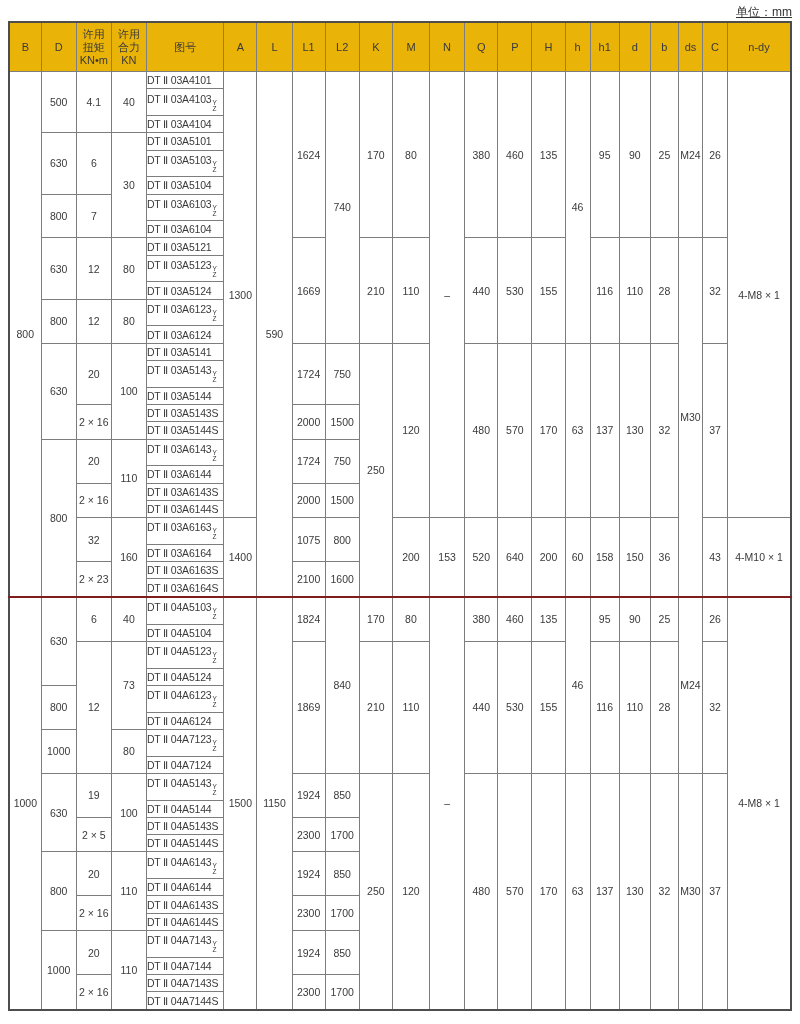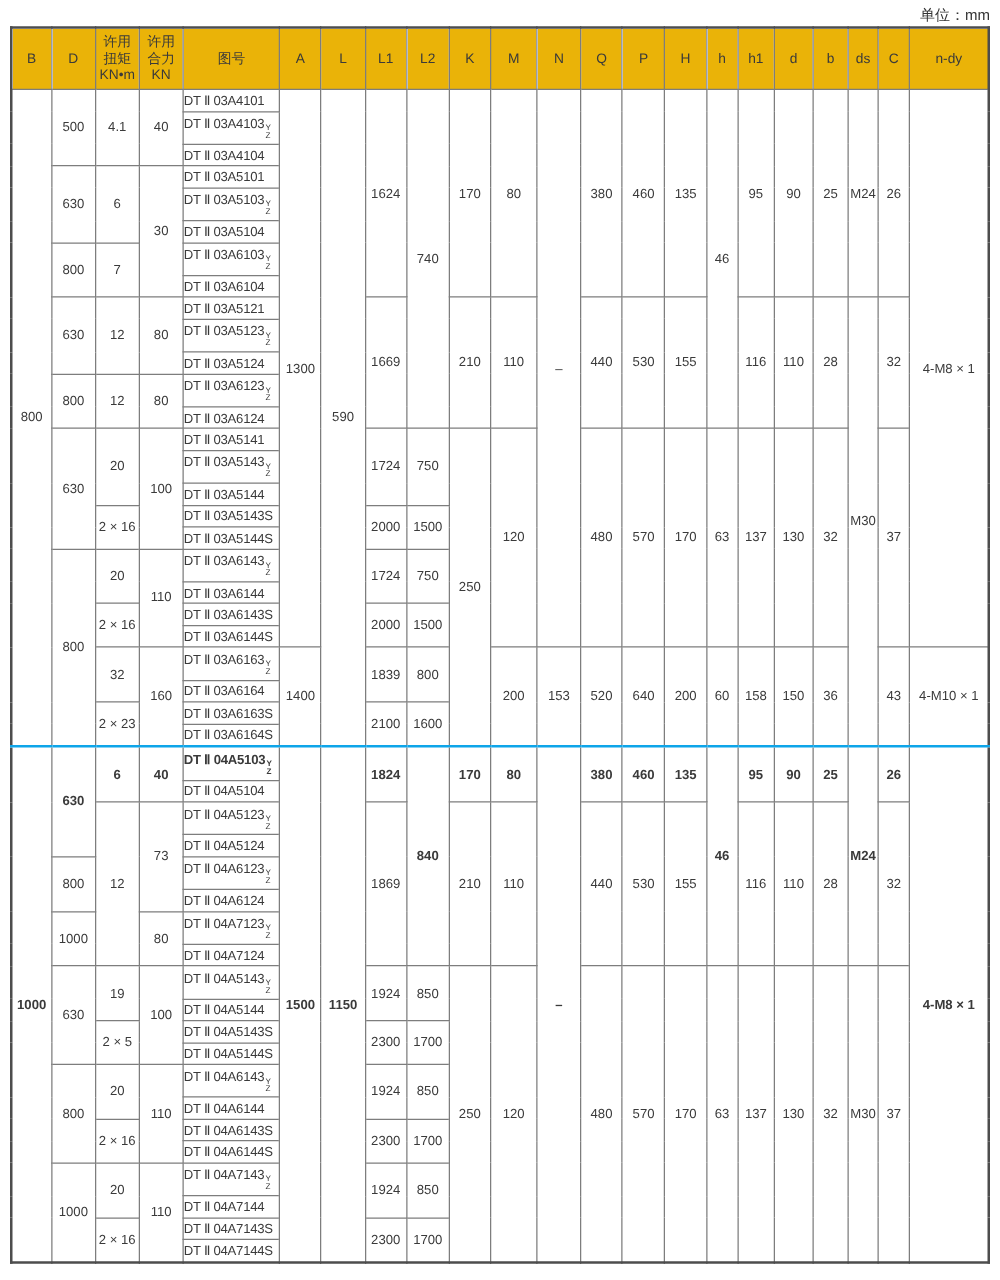--- a/index.html
+++ b/index.html
@@ -1,17 +1,17 @@
 <!DOCTYPE html>
 <html><head>
 <meta charset="utf-8">
 <style>
   html,body{margin:0;padding:0;background:#fff;width:800px;font-family:"Liberation Sans",sans-serif;color:#333;}
   .page{width:800px;height:1024px;box-sizing:border-box;padding:4px 8px 0 8px;}
-  .unit{font-size:12px;color:#333;text-align:right;height:16px;line-height:16px;margin:0 0 1px 0;}
+  .unit{font-size:12px;color:#333;text-align:right;height:16px;line-height:16px;margin:0 0 1px 0;text-decoration:underline;}
   table.spec{border-collapse:collapse;table-layout:fixed;width:784px;height:990px;border:2px solid #4d4d4d;}
   table.spec th, table.spec td{
     border:1px solid #7d7d7d;
     font-size:10.5px;
     color:#3a3a3a;
     text-align:center;
     vertical-align:middle;
     padding:0 1px;
     overflow:hidden;
     font-weight:normal;
@@ -24,21 +24,21 @@
     white-space:pre-line;
   }
   table.spec td.fig{
     text-align:left;
     padding-left:0;
     letter-spacing:-0.2px;
     white-space:nowrap;
   }
   .yz{display:inline-flex;flex-direction:column;font-size:6.5px;line-height:6px;vertical-align:-2px;margin-left:1px;}
   .yz i{font-style:normal;}
-  tr.sep td{border-top:2px solid #0ea5e9;font-weight:bold;}
+  tr.sep td{border-top:2px solid #7f1d1d;}
 </style>
 </head>
 <body>
 
 <div class="page">
   <div class="unit">单位：mm</div>
   <table class="spec">
     <colgroup>
         <col style="width: 32px;">
         <col style="width: 35px;">
@@ -251,21 +251,21 @@
           <td class="fig">DT Ⅱ 03A6144S</td>
         </tr>
         <tr>
           <td rowspan="2">32</td>
           <td rowspan="4">160</td>
           <td class="fig">DT Ⅱ 03A6163<span class="yz">
               <i>Y</i>
               <i>Z</i>
             </span></td>
           <td rowspan="4">1400</td>
-          <td rowspan="2">1839</td>
+          <td rowspan="2">1075</td>
           <td rowspan="2">800</td>
           <td rowspan="4">200</td>
           <td rowspan="4">153</td>
           <td rowspan="4">520</td>
           <td rowspan="4">640</td>
           <td rowspan="4">200</td>
           <td rowspan="4">60</td>
           <td rowspan="4">158</td>
           <td rowspan="4">150</td>
           <td rowspan="4">36</td>

